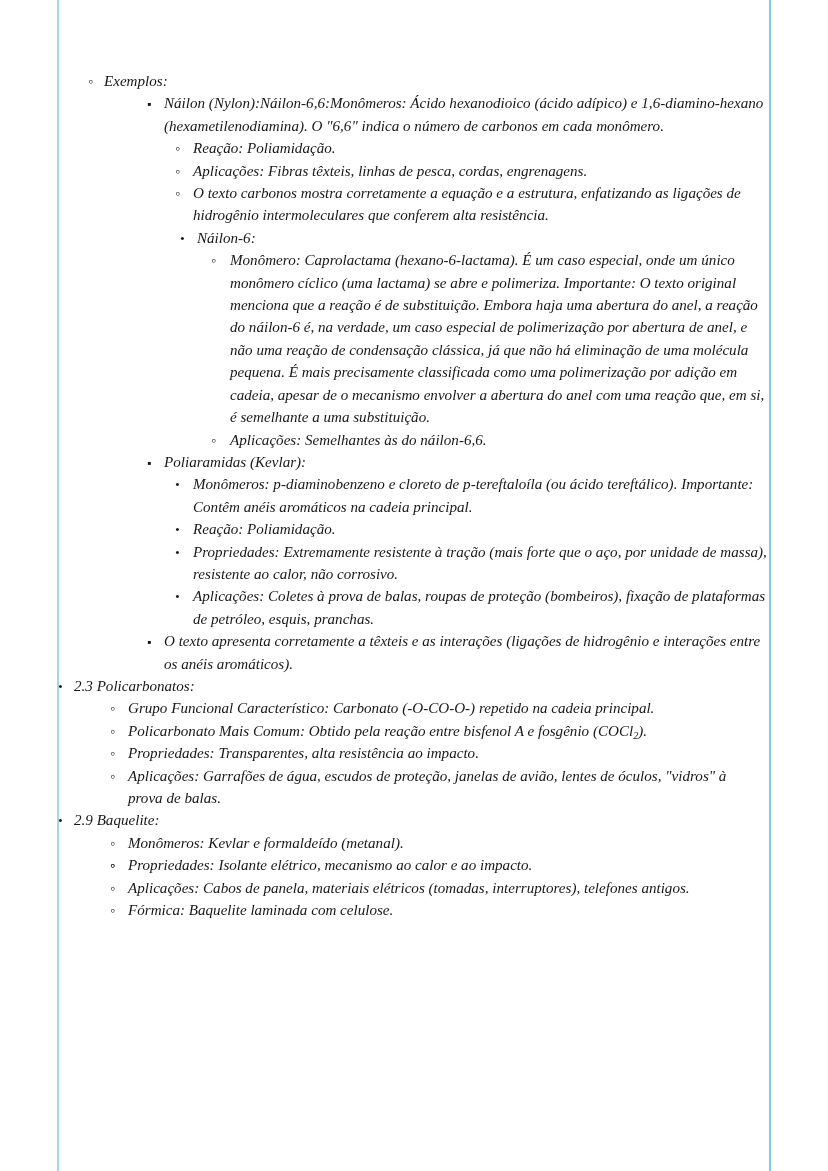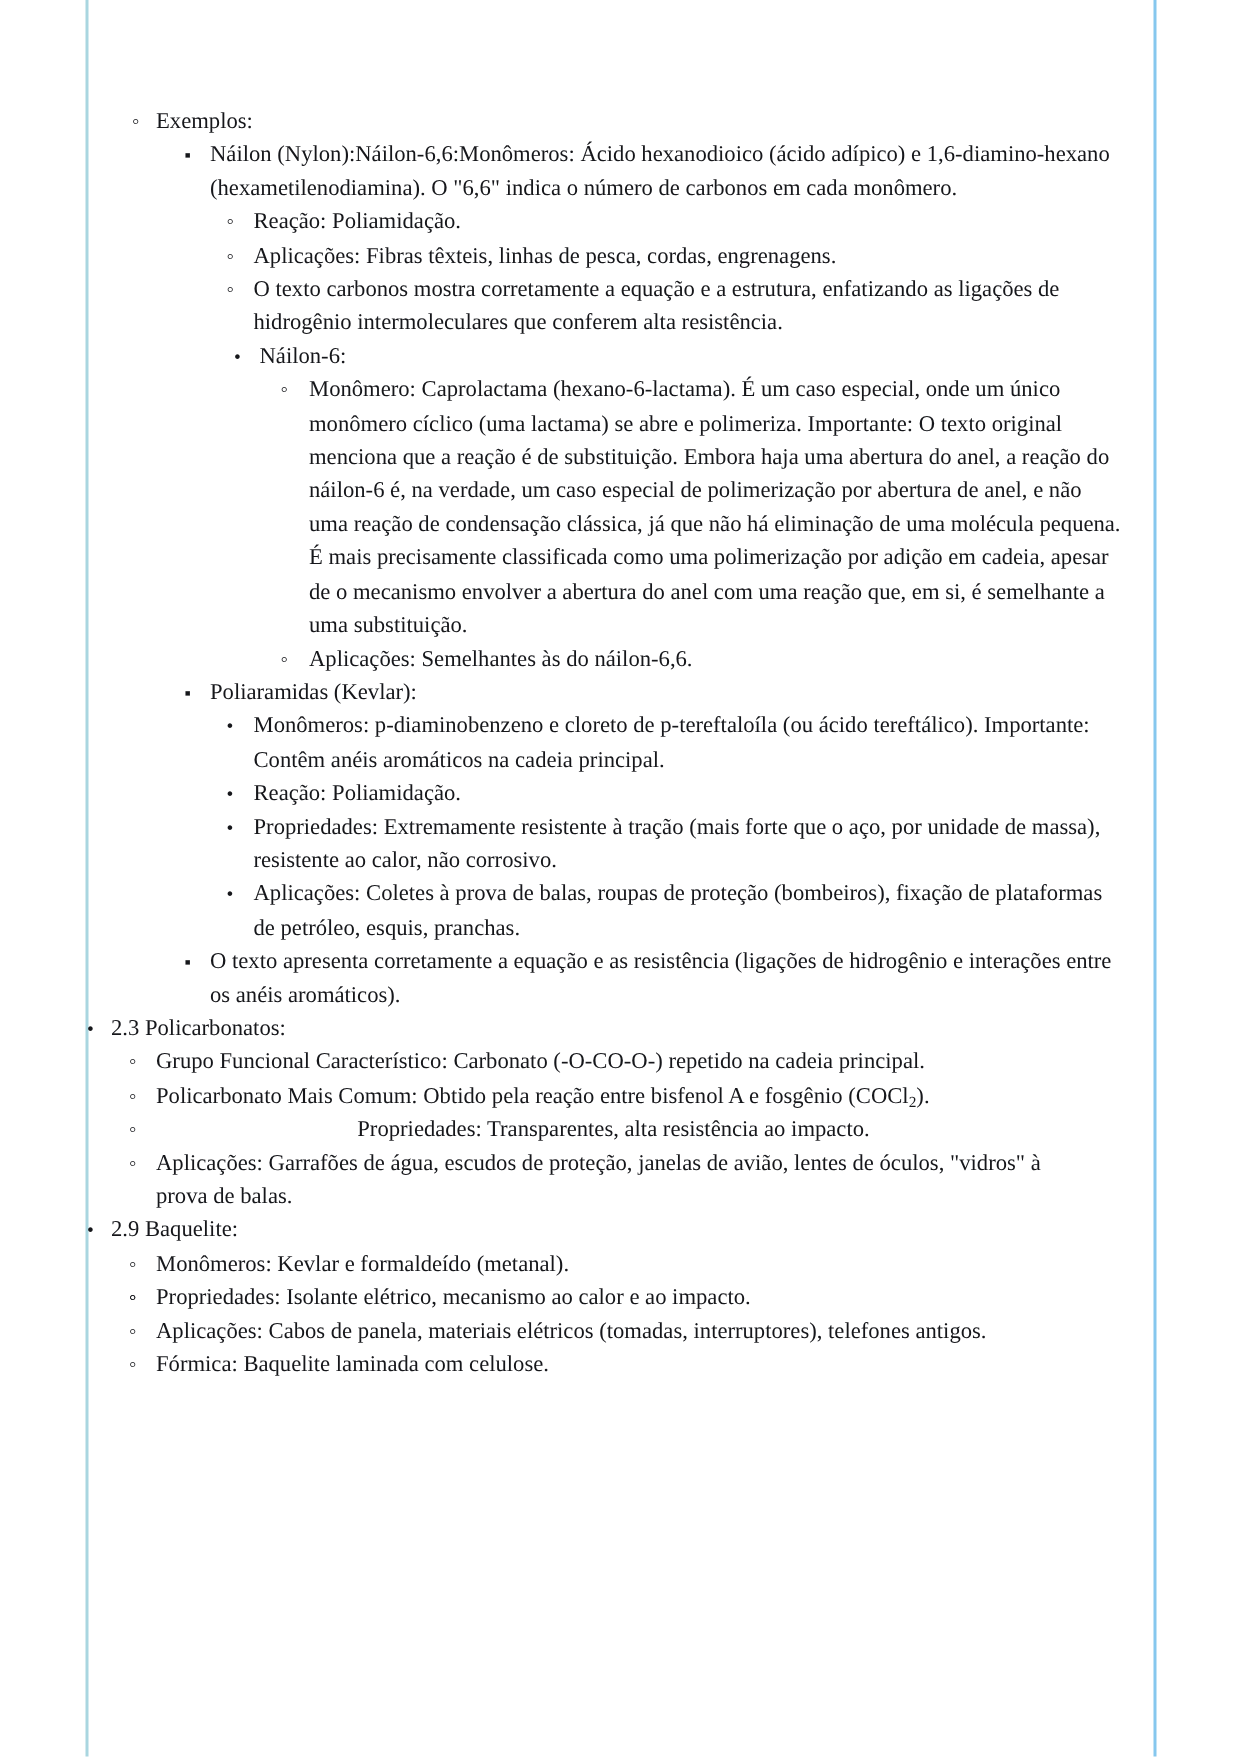--- a/index.html
+++ b/index.html
@@ -35,20 +35,21 @@
     top: 0;
     width: 828px;
     padding: 70px 0 0 0;
     box-sizing: border-box;
   }
 
   ul.lv {
     margin: 0;
     padding: 0;
     list-style: none;
+    font-style: italic;
   }
 
   li.item {
     position: relative;
     font-size: 15.1px;
     line-height: 22.4px;
     margin: 0;
     padding: 0 0 0 0;
     text-align: left;
   }
@@ -69,21 +70,21 @@
 
   
   .bullet.disc::before   { content: "\2022"; font-size: 13px; }
   .bullet.circle::before { content: "\25E6"; font-size: 14px; }
   .bullet.square::before { content: "\25AA"; font-size: 12px; }
 
   
   .lv1 > li.item { padding-left: 104px; }
   .lv1 > li.item > .bullet { left: 88px; }
 
-  .lv2 > li.item { padding-left: 36px; }
+  .lv2 > li.item { padding-left: 36px; margin-left: 24px; }
   .lv2 > li.item > .bullet { left: 19px; }
 
   .lv3 > li.item { padding-left: 29px; }
   .lv3 > li.item > .bullet { left: 11px; }
 
   .lv4 > li.item { padding-left: 33px; }
   .lv4 > li.item > .bullet { left: 14px; }
   .lv1 > li.item > .txt { max-width: 641px; }
   .lv2 > li.item > .txt { max-width: 605px; }
   .lv3 > li.item > .txt { max-width: 576px; }
@@ -162,42 +163,42 @@
             </li>
             <li class="item">
               <span class="bullet disc"></span>
               <span class="txt">Aplicações: Coletes à prova de balas, roupas de proteção (bombeiros), fixação de plataformas de petróleo, esquis, pranchas.</span>
             </li>
           </ul>
         </li>
 
         <li class="item">
           <span class="bullet square"></span>
-          <span class="txt">O texto apresenta corretamente a equação e as resistência (ligações de hidrogênio e interações entre os anéis aromáticos).</span>
+          <span class="txt">O texto apresenta corretamente a têxteis e as interações (ligações de hidrogênio e interações entre os anéis aromáticos).</span>
         </li>
 
       </ul>
     </li>
 
     <li class="item" style="padding-left:74px;">
       <span class="bullet disc" style="left:58px;"></span>
       <span class="txt">2.3 Policarbonatos:</span>
 
       <ul class="lv lv2" style="padding-left:0;">
         <li class="item" style="padding-left:30px;">
           <span class="bullet circle" style="left:12px;"></span>
           <span class="txt" style="max-width:610px;">Grupo Funcional Característico: Carbonato (-O-CO-O-) repetido na cadeia principal.</span>
         </li>
         <li class="item" style="padding-left:30px;">
           <span class="bullet circle" style="left:12px;"></span>
           <span class="txt" style="max-width:610px;"><span>Policarbonato Mais Comum: Obtido pela reação entre bisfenol A e fosgênio (COCl</span><sub>2</sub><span>).</span></span>
         </li>
         <li class="item" style="padding-left:30px;">
           <span class="bullet circle" style="left:12px;"></span>
-          <span class="txt" style="max-width:610px;text-align:center;">Propriedades: Transparentes, alta resistência ao impacto.</span>
+          <span class="txt" style="max-width:610px;">Propriedades: Transparentes, alta resistência ao impacto.</span>
         </li>
         <li class="item" style="padding-left:30px;">
           <span class="bullet circle" style="left:12px;"></span>
           <span class="txt" style="max-width:610px;">Aplicações: Garrafões de água, escudos de proteção, janelas de avião, lentes de óculos, "vidros" à prova de balas.</span>
         </li>
       </ul>
     </li>
 
     <li class="item" style="padding-left:74px;">
       <span class="bullet disc" style="left:58px;"></span>

